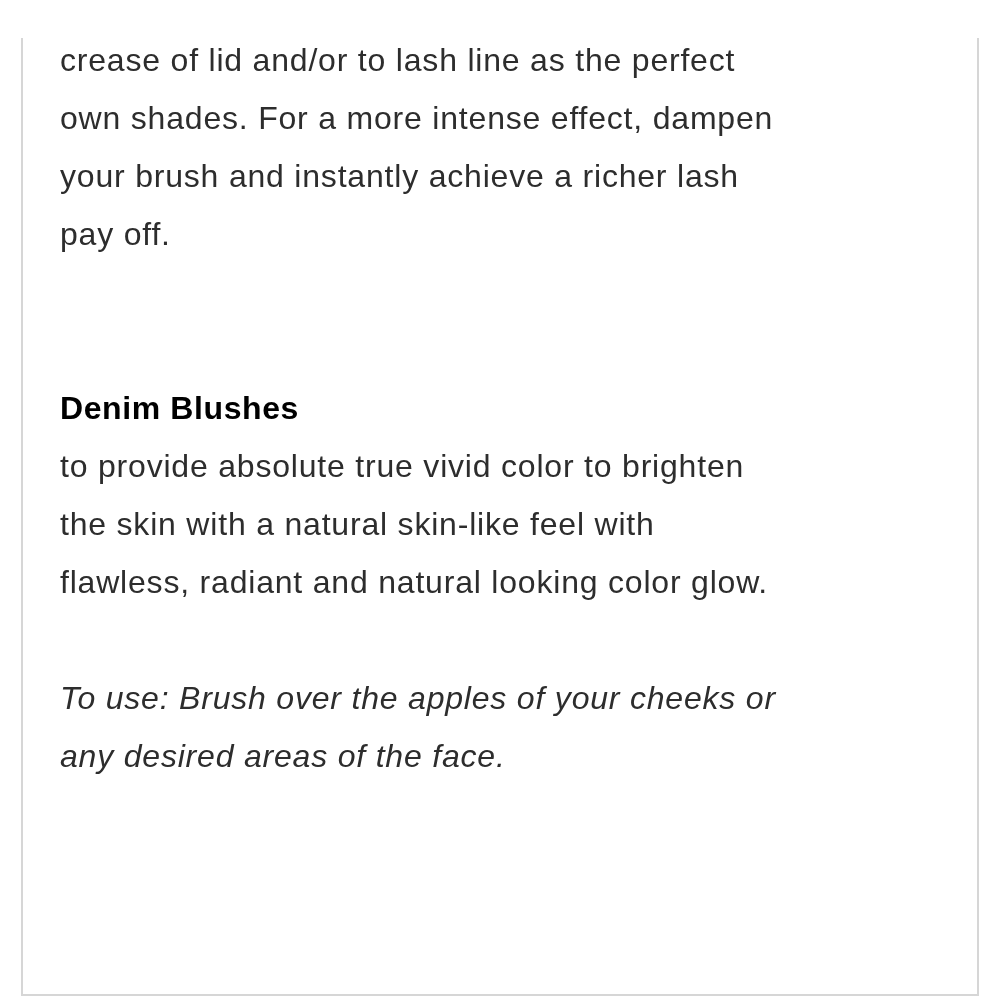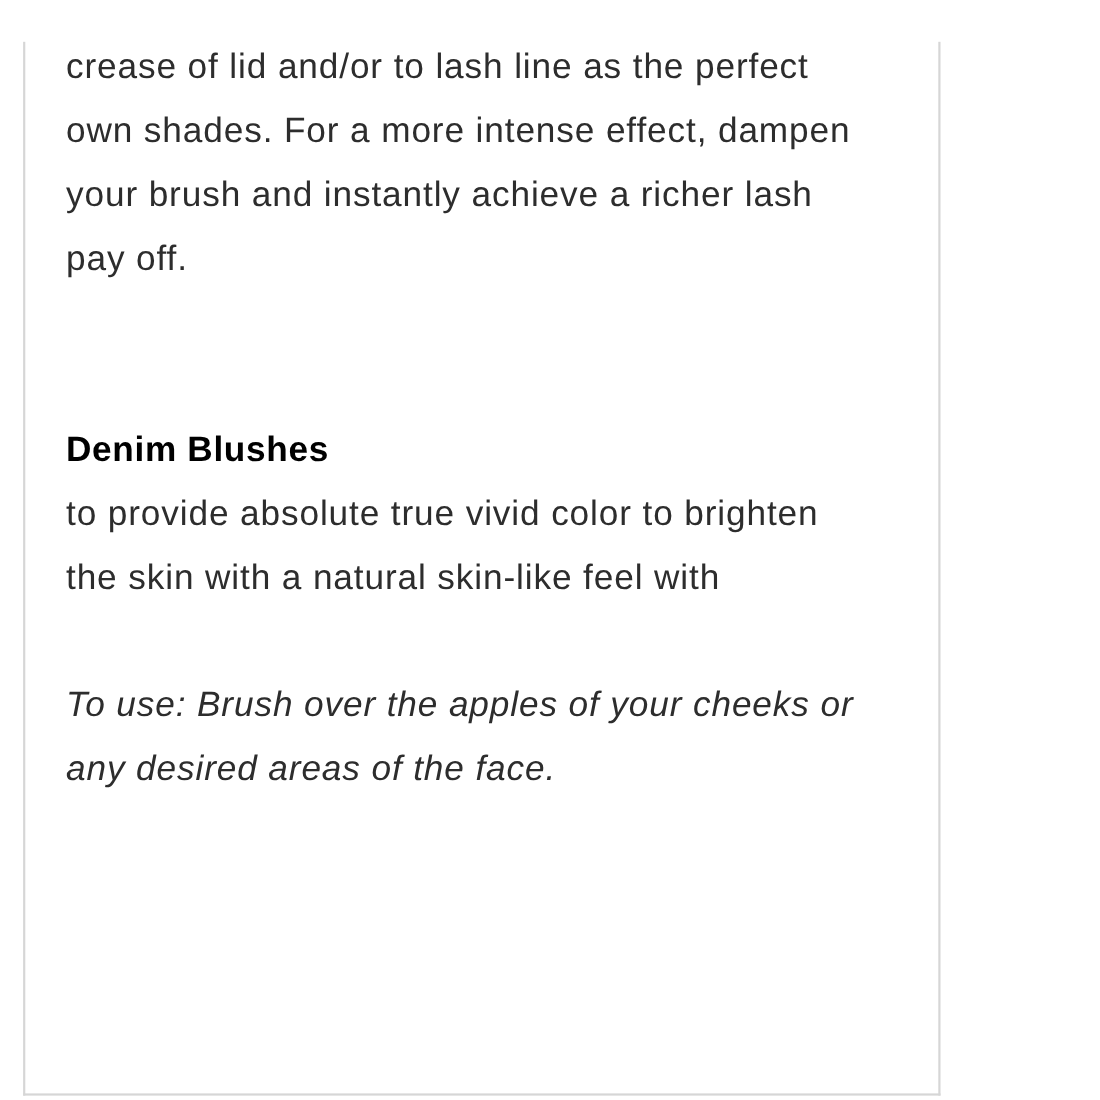--- a/index.html
+++ b/index.html
@@ -7,21 +7,21 @@
     padding: 0;
     width: 1000px;
     height: 1000px;
     background: #ffffff;
     font-family: "Liberation Sans", "DejaVu Sans", sans-serif;
   }
   .panel {
     position: absolute;
     left: 21px;
     top: 38px;
-    width: 834px;
+    width: 958px;
     height: 958px;
     box-sizing: border-box;
     background: #ffffff;
     border: 2px solid #d6d6d6;
     border-top: none;
     overflow: hidden;
   }
   .content {
     margin: -7px 38px 0 37px;
     font-size: 32px;
@@ -55,20 +55,21 @@
       <div class="line">own shades. For a more intense effect, dampen</div>
       <div class="line">your brush and instantly achieve a richer lash</div>
       <div class="line">pay off.</div>
     </div>
 
     <div class="line heading">Denim Blushes</div>
 
     <div>
       <div class="line">to provide absolute true vivid color to brighten</div>
       <div class="line">the skin with a natural skin-like feel with</div>
+      <div class="line">flawless, radiant and natural looking color glow.</div>
     </div>
 
     <div class="gap-before">
       <div class="line">To use: Brush over the apples of your cheeks or</div>
       <div class="line">any desired areas of the face.</div>
     </div>
 
   </div>
 </div>
 

